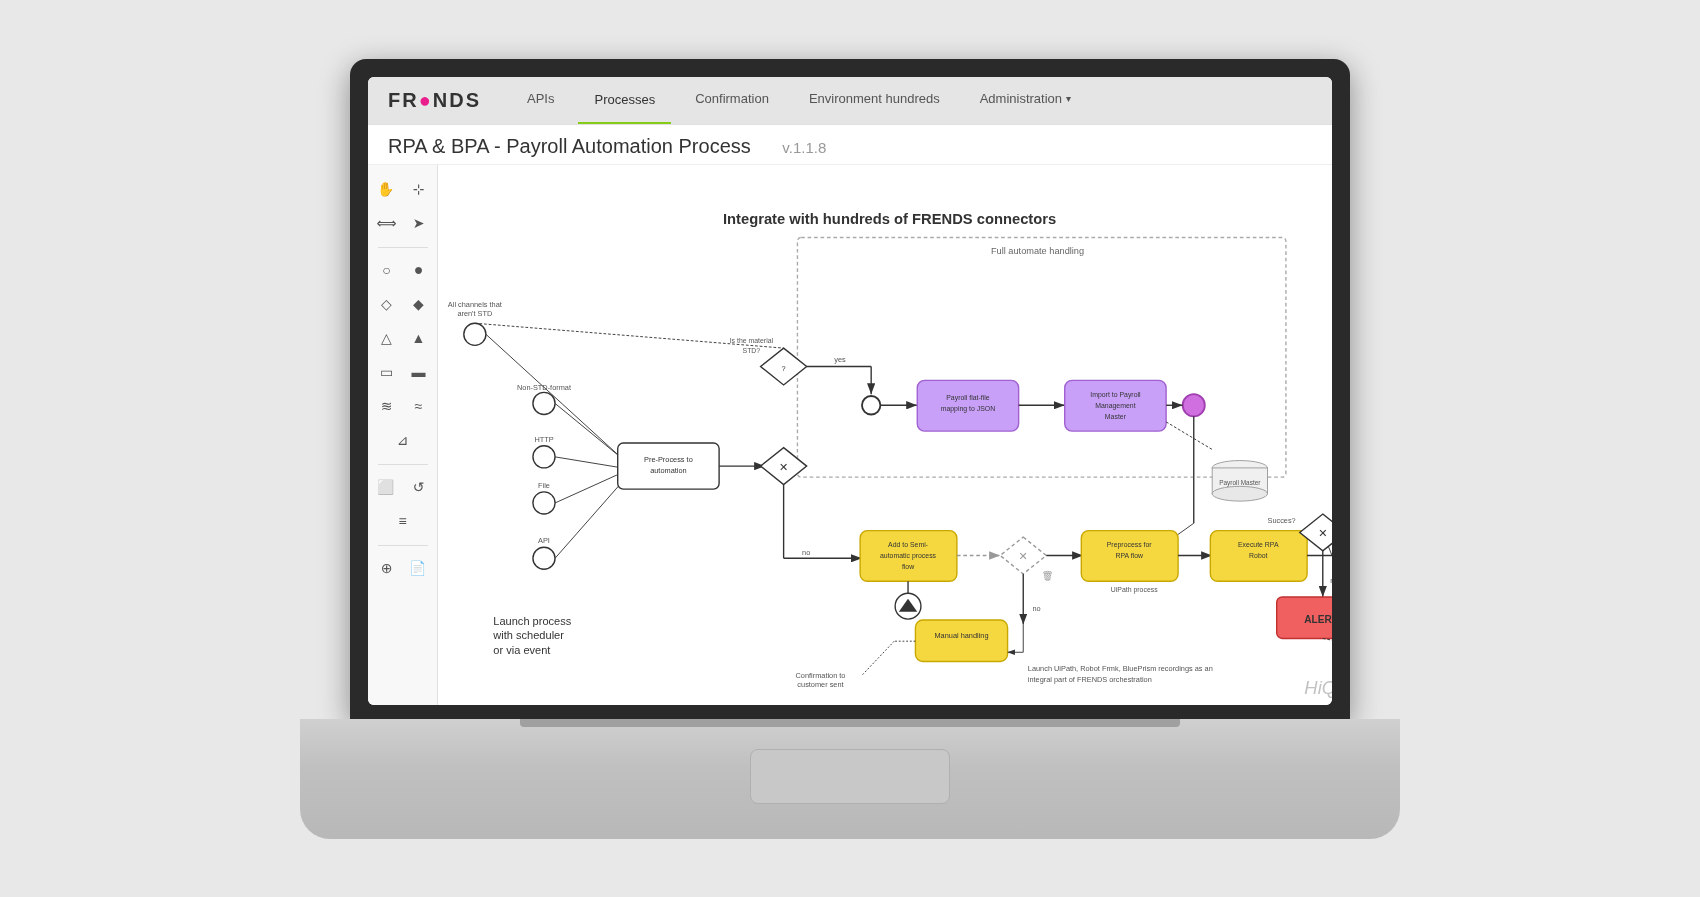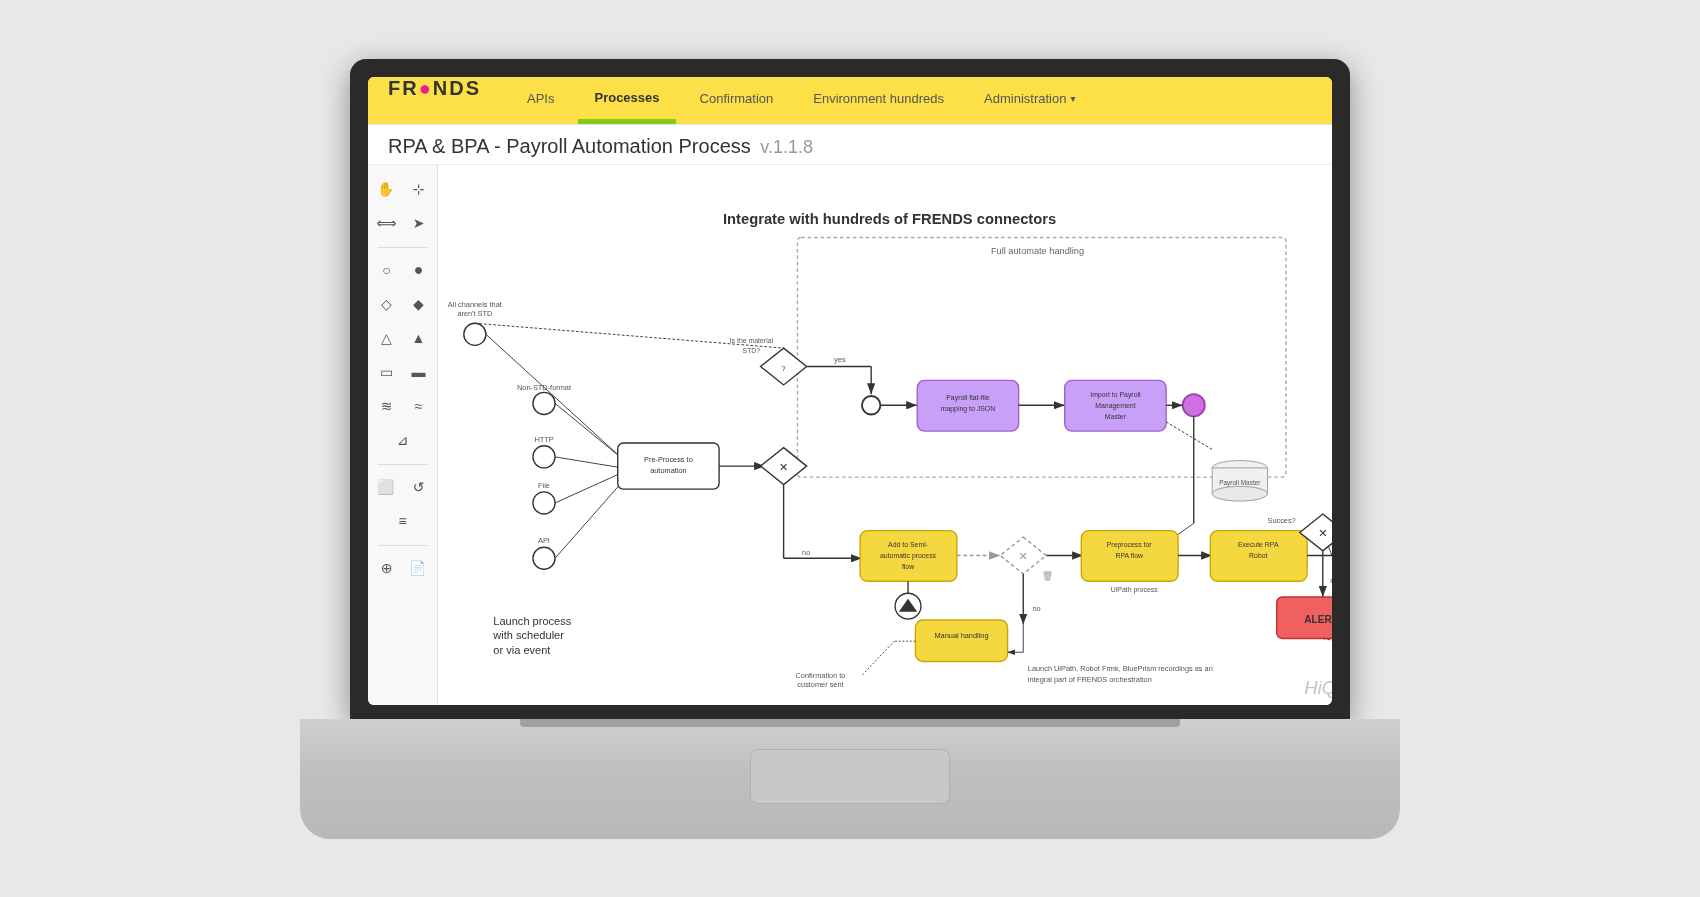--- a/index.html
+++ b/index.html
@@ -77,23 +77,24 @@
       width: 100%;
       height: 100%;
       display: flex;
       flex-direction: column;
       background: #fff;
     }
 
     
     .top-nav {
       display: flex;
+      align-items: center;
       padding: 0 20px;
       height: 48px;
-      background: #fde047;
+      background: #e5e5e5;
       border-bottom: 1px solid #e0e0e0;
       flex-shrink: 0;
     }
 
     .logo {
       font-size: 20px;
       font-weight: bold;
       color: #333;
       margin-right: 30px;
       letter-spacing: 2px;
@@ -116,22 +117,22 @@
       align-items: center;
       font-size: 13px;
       color: #555;
       cursor: pointer;
       border-bottom: 3px solid transparent;
       position: relative;
     }
 
     .nav-item.active {
       color: #333;
-      border-bottom: 5px solid #84cc16;
-      font-weight: 700;
+      border-bottom: 2px solid #84cc16;
+      font-weight: 400;
     }
 
     .nav-item.has-dropdown::after {
       content: '▾';
       margin-left: 4px;
       font-size: 10px;
     }
 
     
     .page-title-bar {
@@ -140,23 +141,23 @@
       flex-shrink: 0;
     }
 
     .page-title {
       font-size: 20px;
       color: #333;
       font-weight: 400;
     }
 
     .page-title .version {
-      font-size: 18px;
+      font-size: 15px;
       color: #999;
-      margin-left: 4px;
+      margin-left: 26px;
     }
 
     
     .main-content {
       display: flex;
       flex: 1;
       overflow: hidden;
     }
 
     

